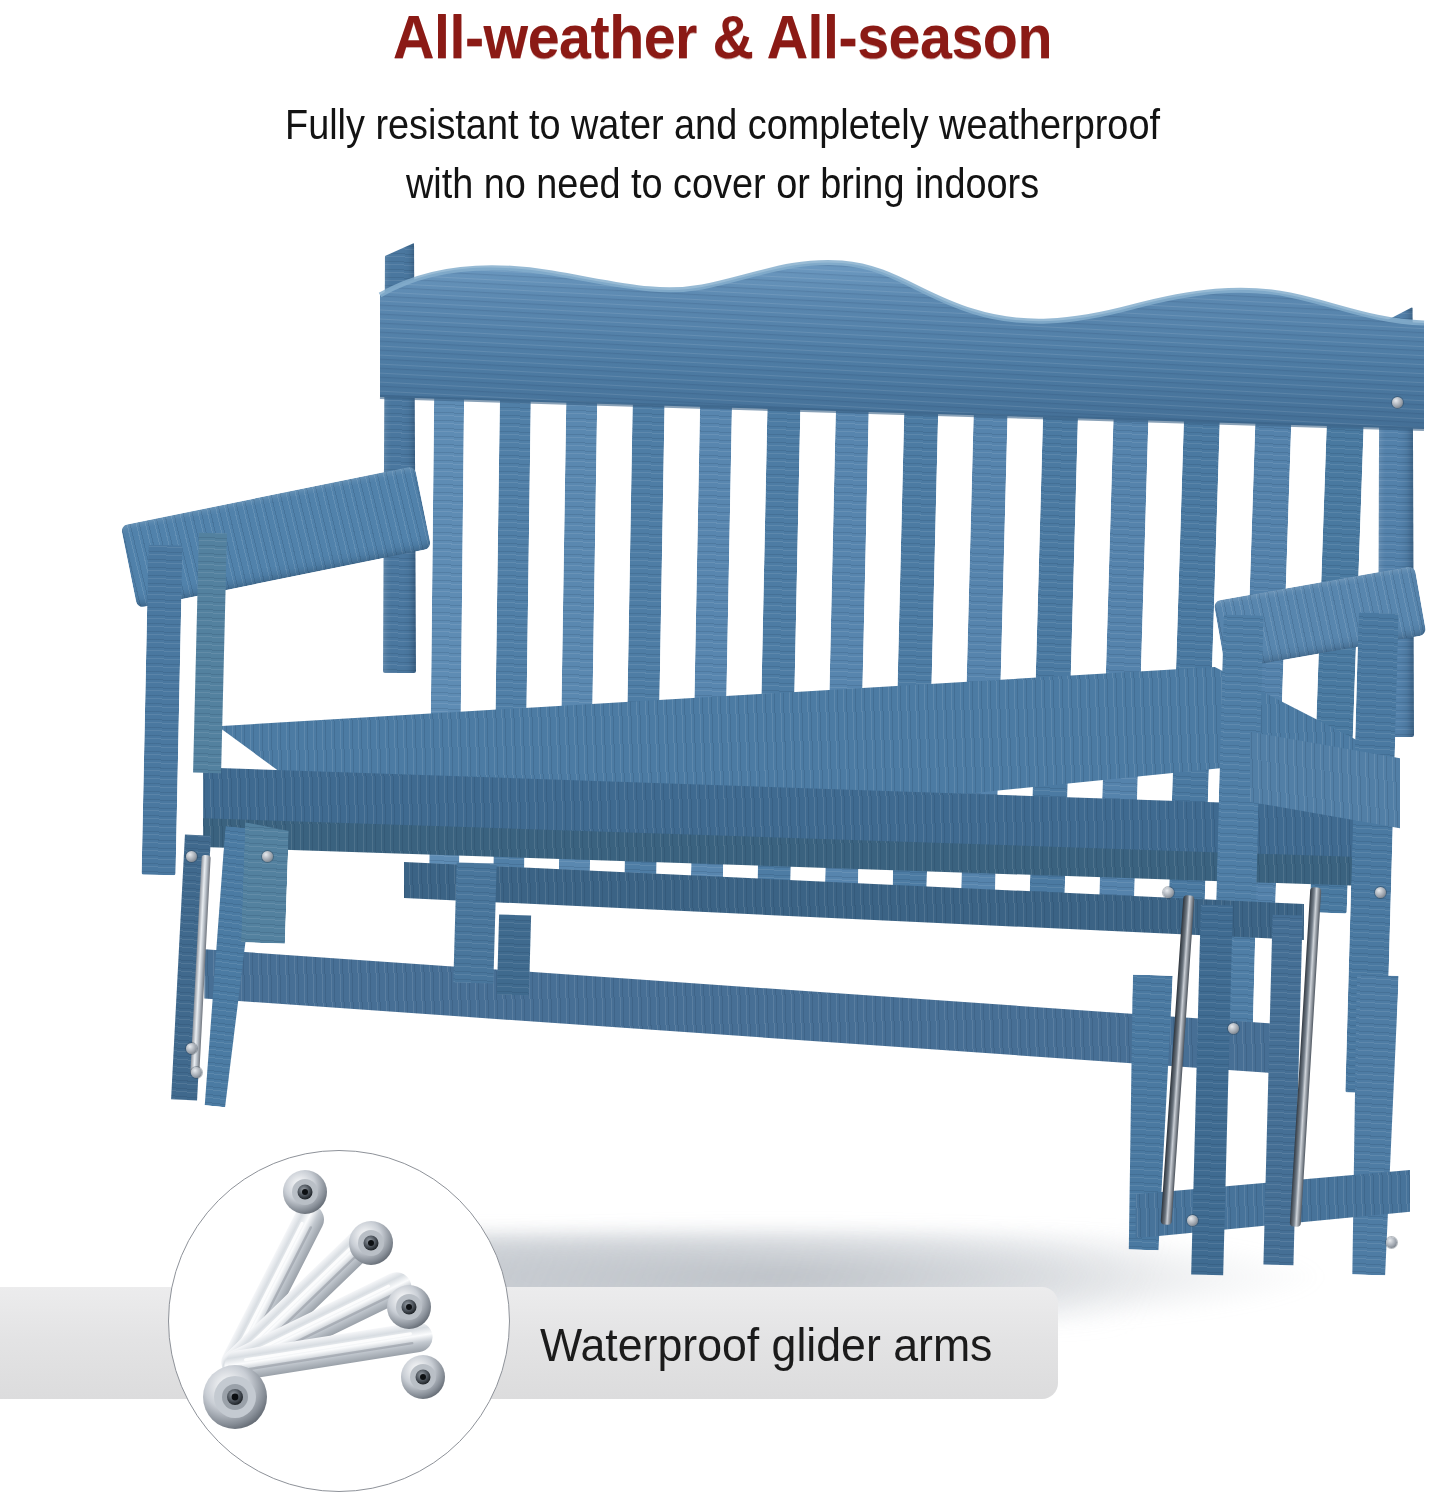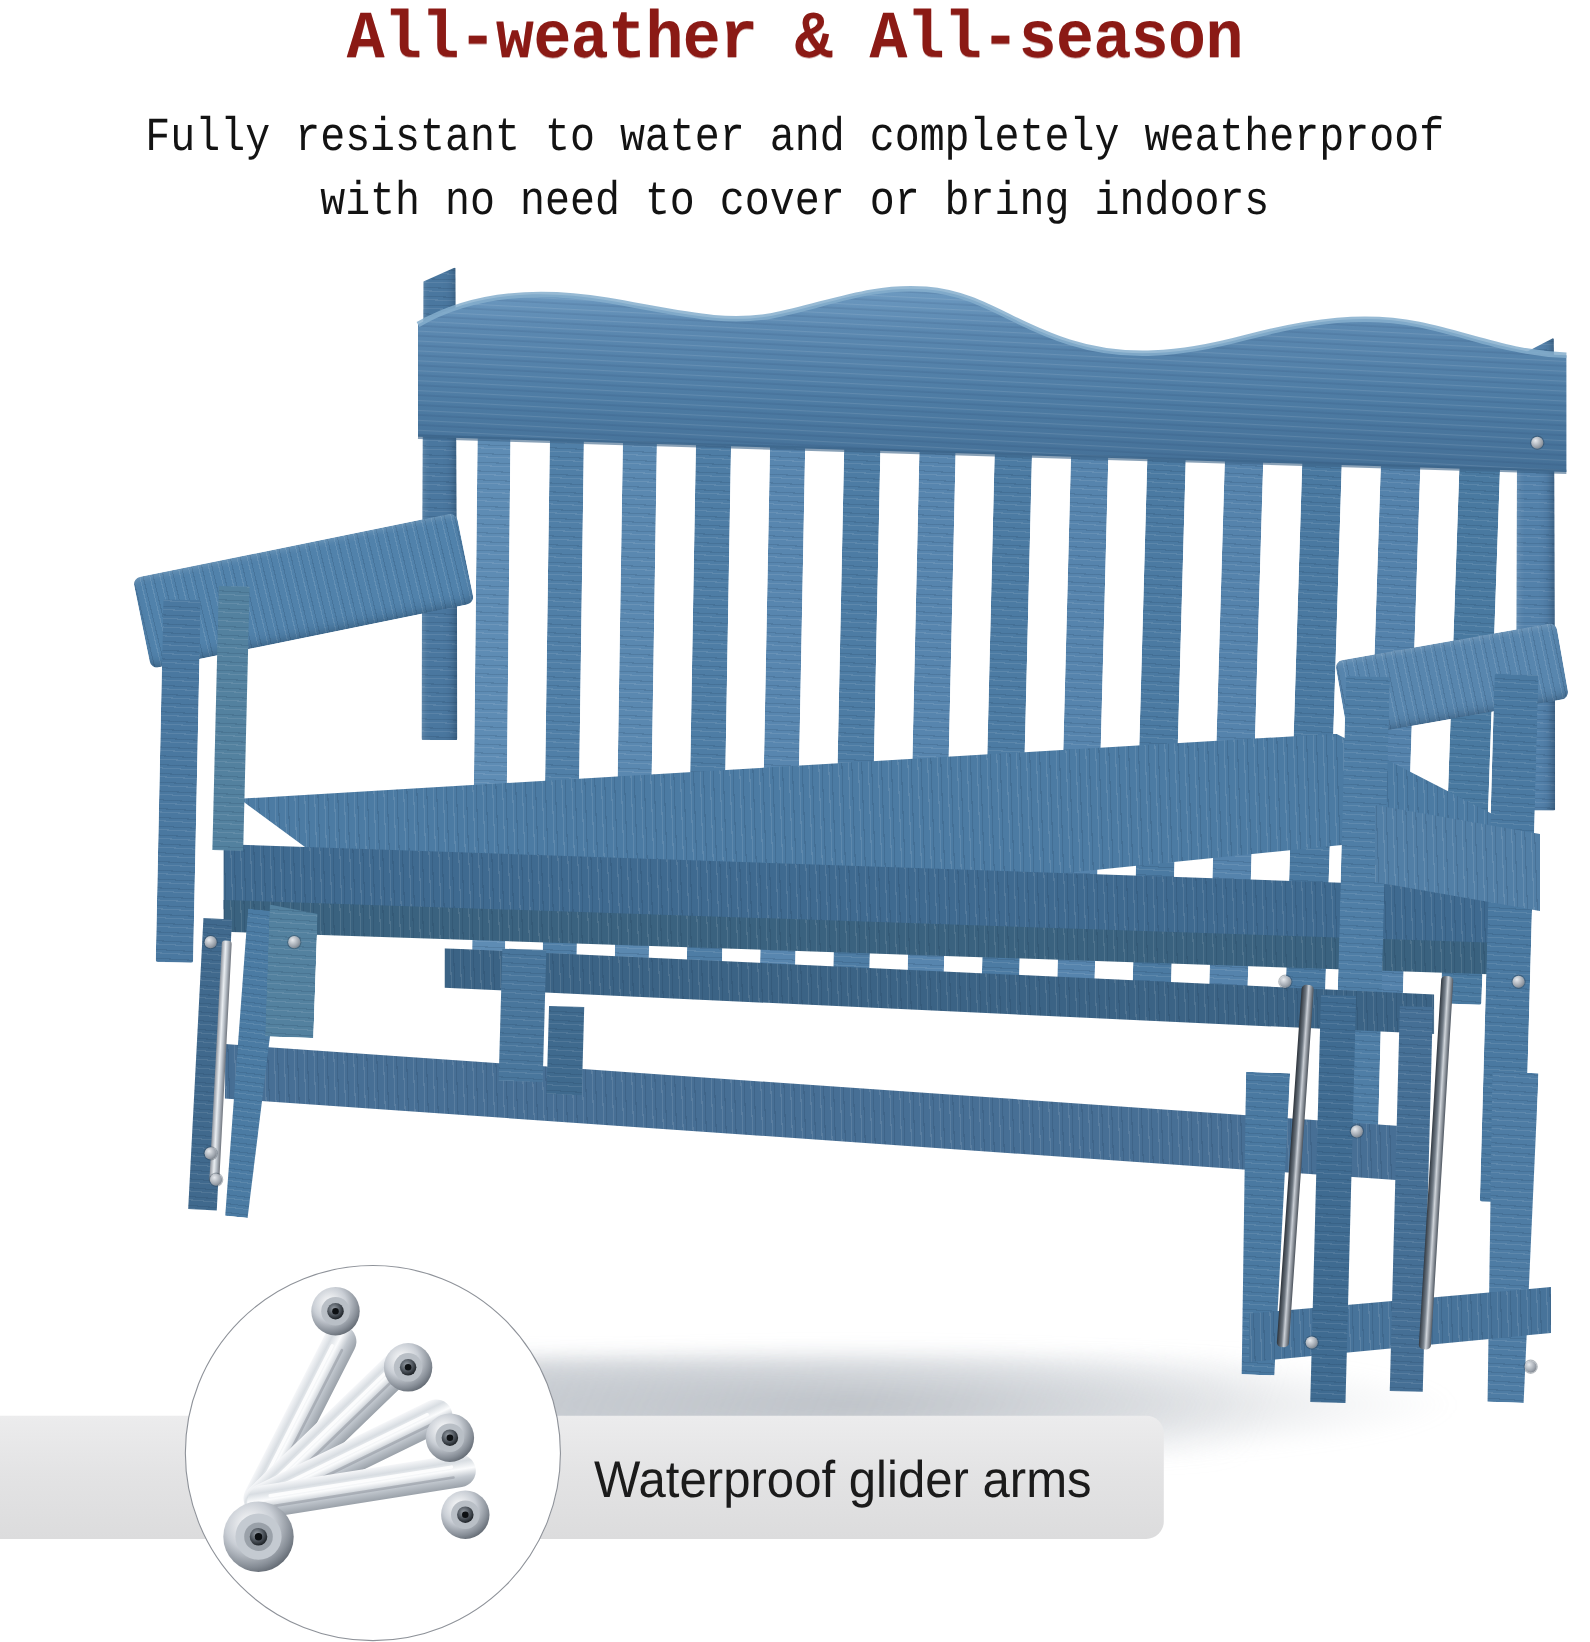--- a/index.html
+++ b/index.html
@@ -4,21 +4,21 @@
 <title>All-weather &amp; All-season Glider Bench</title>
 <style>
   html,body{margin:0;padding:0;background:#ffffff;}
   body{
     width:1445px;height:1493px;position:relative;overflow:hidden;
     font-family:"Liberation Sans","DejaVu Sans",sans-serif;
     background:#ffffff;
   }
 
   
-  #headline-block{position:absolute;left:0;top:0;width:1445px;text-align:center;font-family:Liberation Mono, monospace;}
+  #headline-block{position:absolute;left:0;top:0;width:1445px;text-align:center;}
   #headline{
     font-size:61px;line-height:70px;font-weight:700;letter-spacing:-0.5px;
     color:#8b1a15;margin:2px 0 0 0;
     transform:scaleX(0.94);transform-origin:center top;
     text-shadow:0 1px 0 rgba(120,20,16,.35);
   }
   #subline1,#subline2{
     font-size:43px;line-height:53px;font-weight:400;color:#131313;
     transform:scaleX(0.88);transform-origin:center top;
   }

